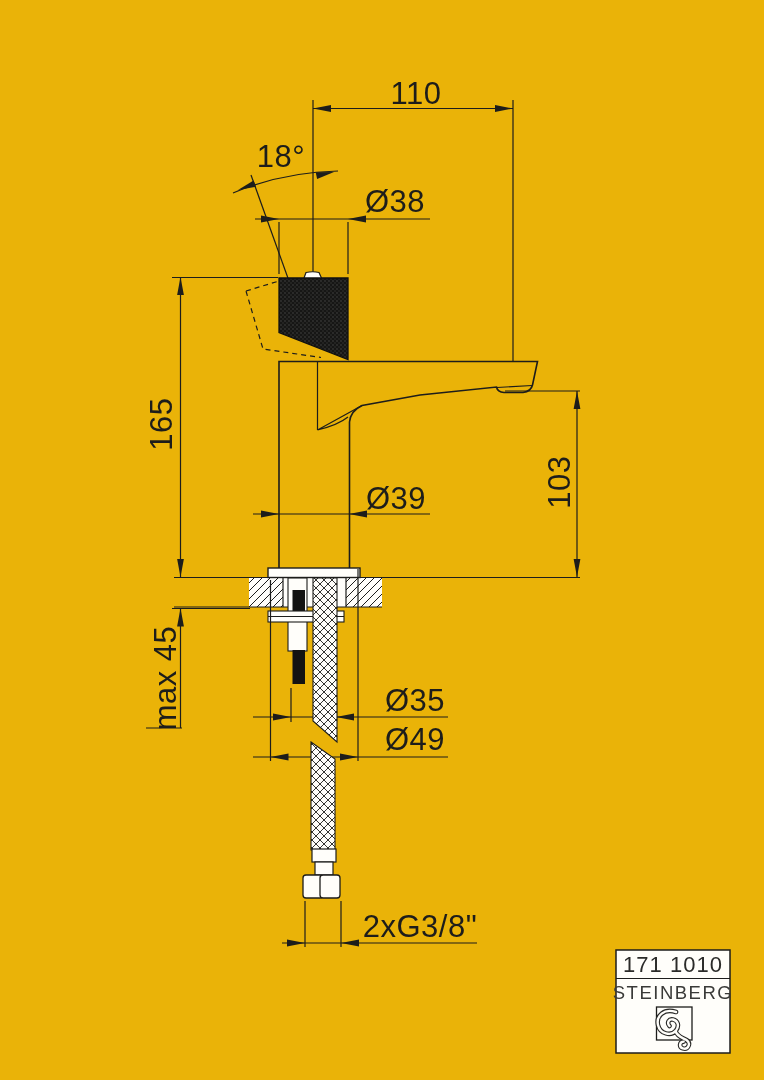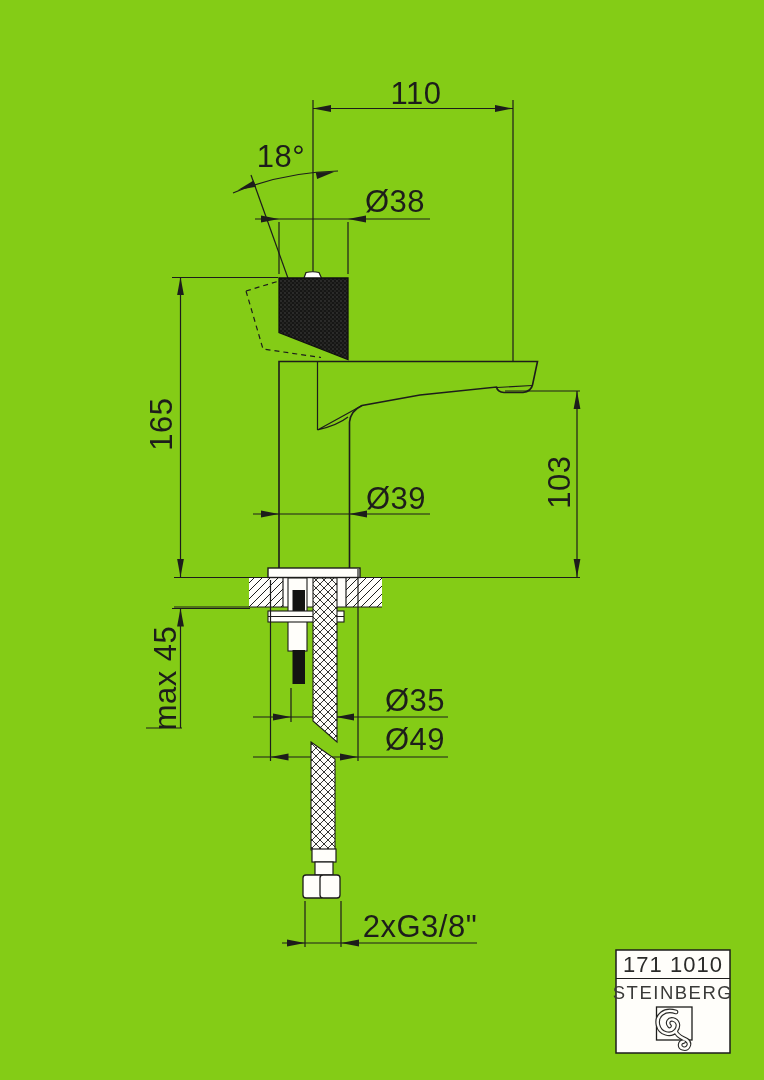--- a/index.html
+++ b/index.html
@@ -1,17 +1,17 @@
 <!DOCTYPE html>
 <html><head>
 <meta charset="utf-8">
 <style>
   html,body{margin:0;padding:0;background:#fffefa;}
   .page{
-    position:relative;width:764px;height:1080px;background:#84cc16;
+    position:relative;width:764px;height:1080px;background:#eab308;
     font-family:"Liberation Sans", sans-serif;overflow:hidden;
   }
   .page svg{position:absolute;left:0;top:0;}
   text{fill:#1d1d1b;}
   .dim-label{font-size:31px;letter-spacing:0.5px;}
   .tb-article{font-size:22px;letter-spacing:1px;fill:#2b2b29;}
   .tb-brand{font-size:18.5px;letter-spacing:1.5px;fill:#3a3a38;}
   .thin{stroke:#1d1d1b;stroke-width:1.2;fill:none;}
   .thick{stroke:#1d1d1b;stroke-width:1.6;fill:none;}
   .arrow{fill:#1d1d1b;stroke:none;}

